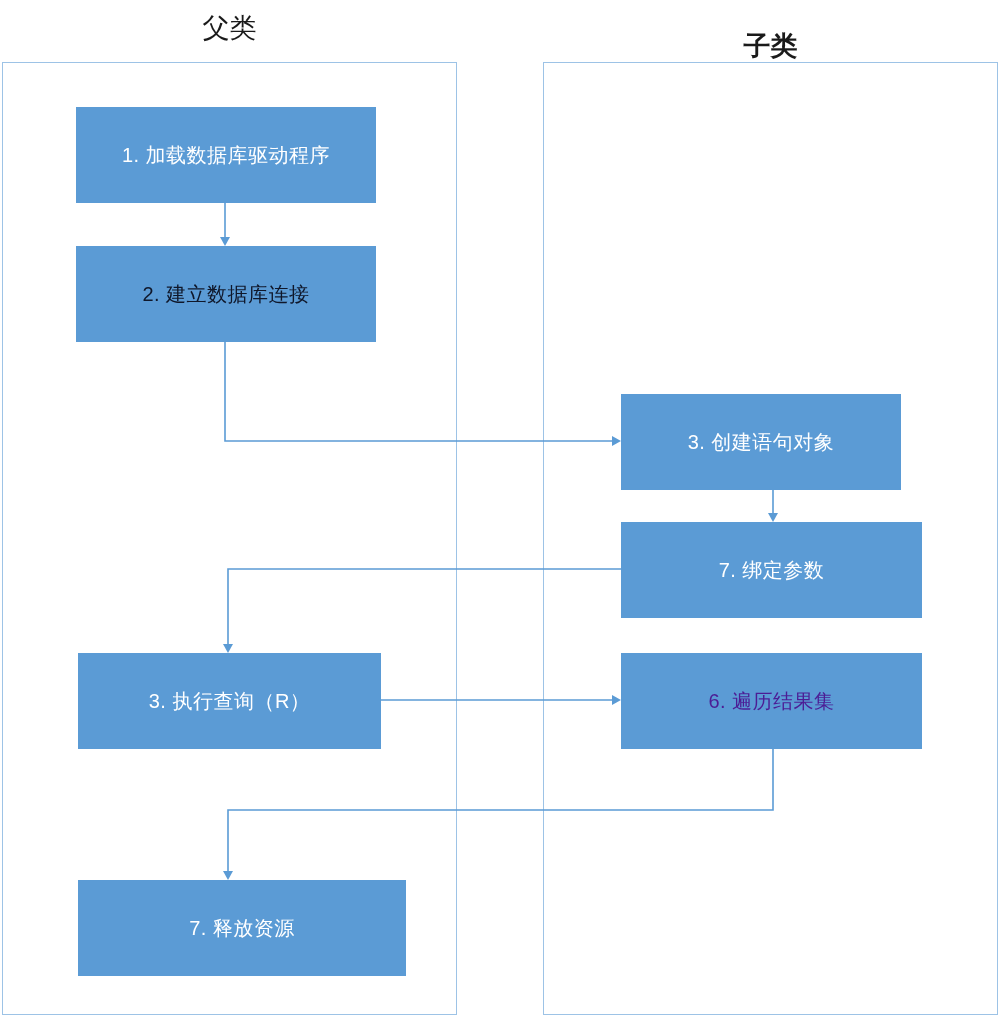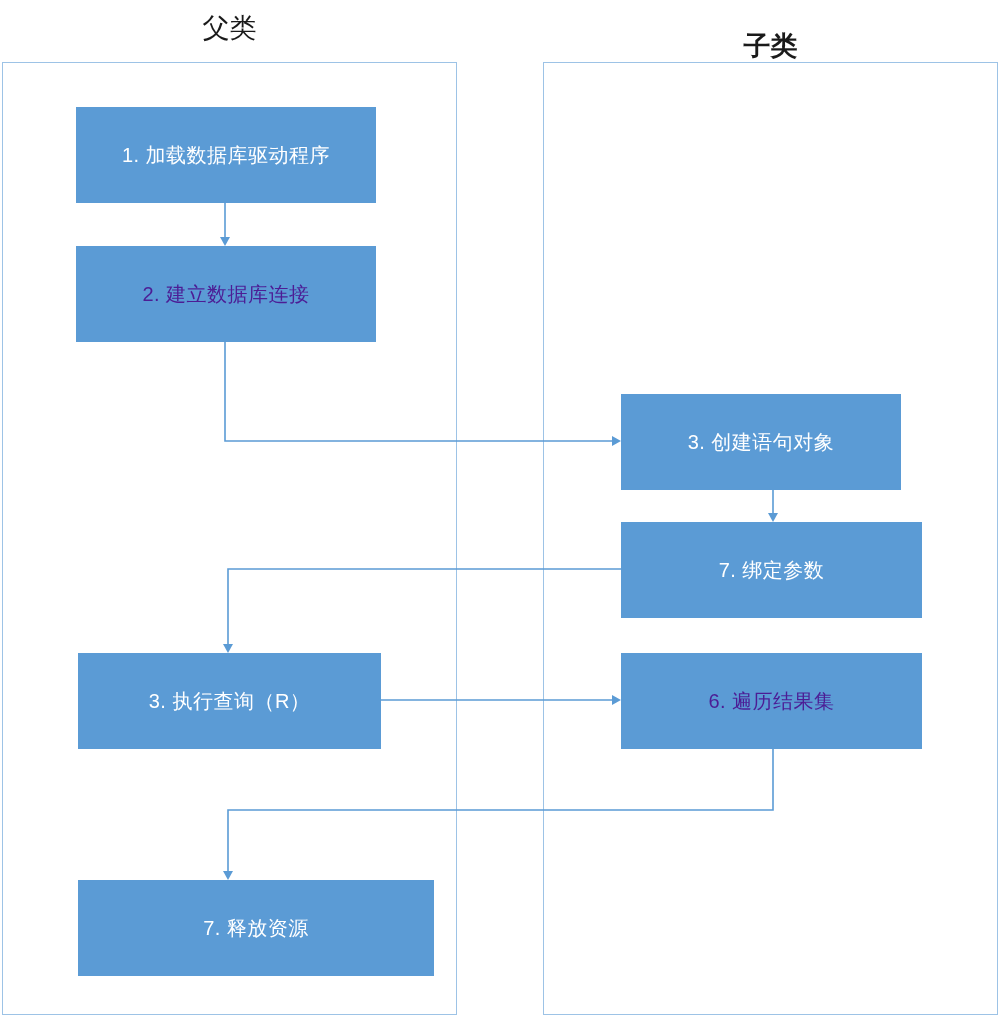--- a/index.html
+++ b/index.html
@@ -94,20 +94,20 @@
         <path d="M 381,700 L 613,700" stroke="#5B9BD5"></path>
         <polygon points="612,695 612,705 621,700" fill="#5B9BD5"></polygon>
       </g>
       <g>
         <path d="M 773,748 L 773,810 L 228,810 L 228,874" stroke="#5B9BD5"></path>
         <polygon points="223,871 233,871 228,880" fill="#5B9BD5"></polygon>
       </g>
     </svg>
 
   <div class="node" id="node-n1" style="left: 76px; top: 107px; width: 300px; height: 96px; background: rgb(91, 155, 213); color: rgb(255, 255, 255);">1. 加载数据库驱动程序</div>
-  <div class="node" id="node-n2" style="left: 76px; top: 246px; width: 300px; height: 96px; background: rgb(91, 155, 213); color: #4c1d95;">2. 建立数据库连接</div>
+  <div class="node" id="node-n2" style="left: 76px; top: 246px; width: 300px; height: 96px; background: rgb(91, 155, 213); color: #0f172a;">2. 建立数据库连接</div>
   <div class="node" id="node-n3" style="left: 621px; top: 394px; width: 280px; height: 96px; background: rgb(91, 155, 213); color: rgb(255, 255, 255);">3. 创建语句对象</div>
   <div class="node" id="node-n4" style="left: 621px; top: 522px; width: 301px; height: 96px; background: rgb(91, 155, 213); color: rgb(255, 255, 255);">7. 绑定参数</div>
   <div class="node" id="node-n5" style="left: 78px; top: 653px; width: 303px; height: 96px; background: rgb(91, 155, 213); color: rgb(255, 255, 255);">3. 执行查询（R）</div>
   <div class="node" id="node-n6" style="left: 621px; top: 653px; width: 301px; height: 96px; background: rgb(91, 155, 213); color: #4c1d95;">6. 遍历结果集</div>
-  <div class="node" id="node-n7" style="left: 78px; top: 880px; width: 356px; height: 96px; background: rgb(91, 155, 213); color: rgb(255, 255, 255);">7. 释放资源</div>
+  <div class="node" id="node-n7" style="left: 78px; top: 880px; width: 328px; height: 96px; background: rgb(91, 155, 213); color: rgb(255, 255, 255);">7. 释放资源</div>
 
 </div>
 
 </body></html>

